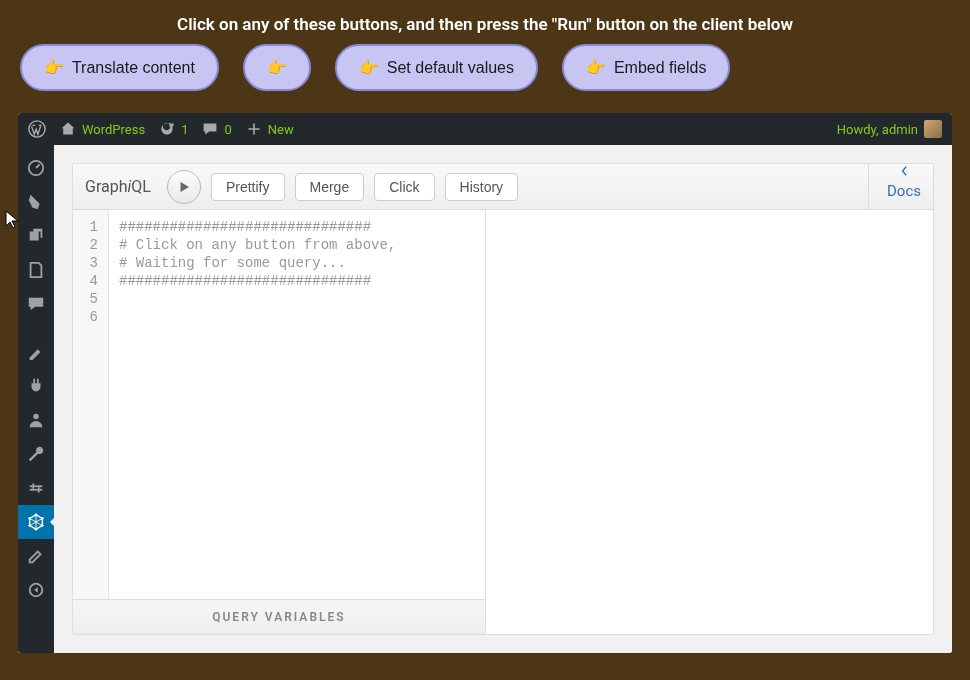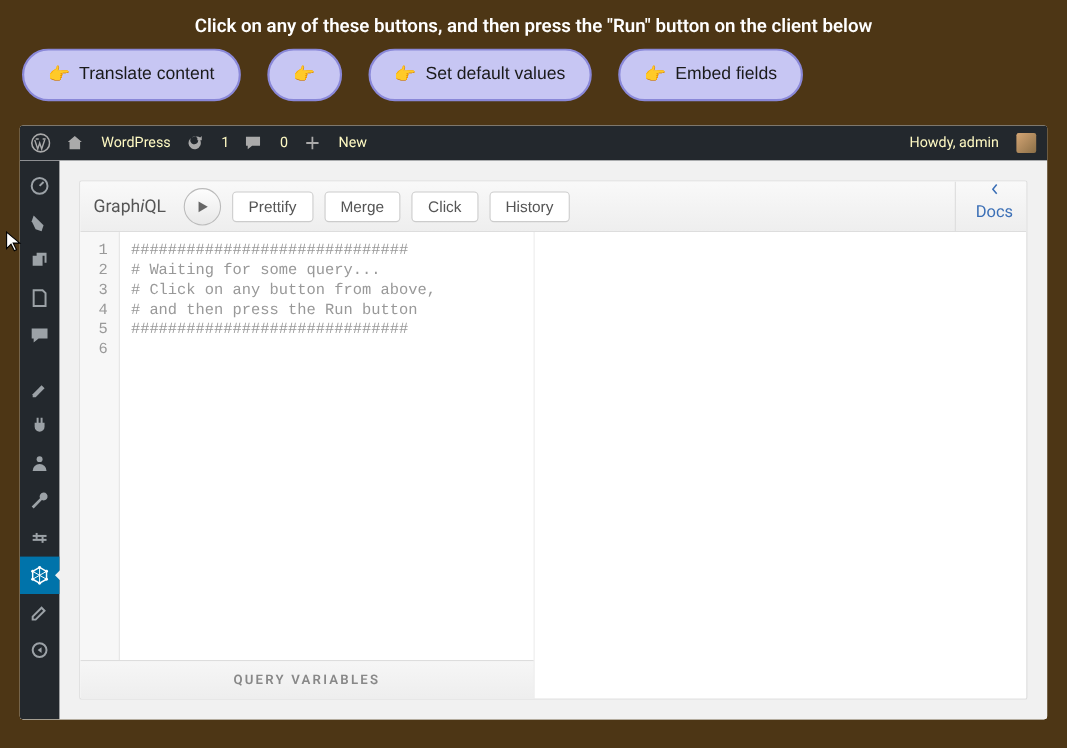--- a/index.html
+++ b/index.html
@@ -59,23 +59,23 @@
       justify-content: space-between;
     }
     .wp-adminbar-left, .wp-adminbar-right {
       display: flex;
       align-items: center;
       gap: 14px;
     }
     .wp-adminbar-item {
       display: flex;
       align-items: center;
-      gap: 16px;
-      cursor: pointer;
-      color: #fef9c3;
+      gap: 6px;
+      cursor: pointer;
+      color: #84cc16;
     }
     .wp-adminbar-item svg { fill: #aaa; }
     .avatar {
       width: 18px; height: 18px;
       background: linear-gradient(135deg,#d4a574,#8b6f47);
       border-radius: 2px;
       display: inline-block;
     }
     .wp-body {
       flex: 1;
@@ -396,21 +396,21 @@
         <div class="editor-pane">
           <div class="code-area">
             <div class="gutter" id="gutter">
                 <div>1</div>
                 <div>2</div>
                 <div>3</div>
                 <div>4</div>
                 <div>5</div>
                 <div>6</div>
               </div>
-            <div class="code-lines" id="codelines"><div>##############################</div><div># Waiting for some query...</div><div># Click on any button from above,</div><div># and then press the Run button</div><div>##############################</div><div></div></div>
+            <div class="code-lines" id="codelines"><div>##############################</div><div># Click on any button from above,</div><div># Waiting for some query...</div><div>##############################</div><div></div></div>
           </div>
           <div class="qv-bar">QUERY VARIABLES</div>
         </div>
         <div class="results-pane"></div>
       </div>
     </div>
   </div>
 </div>
 
 <svg class="cursor-arrow" width="16" height="20">

